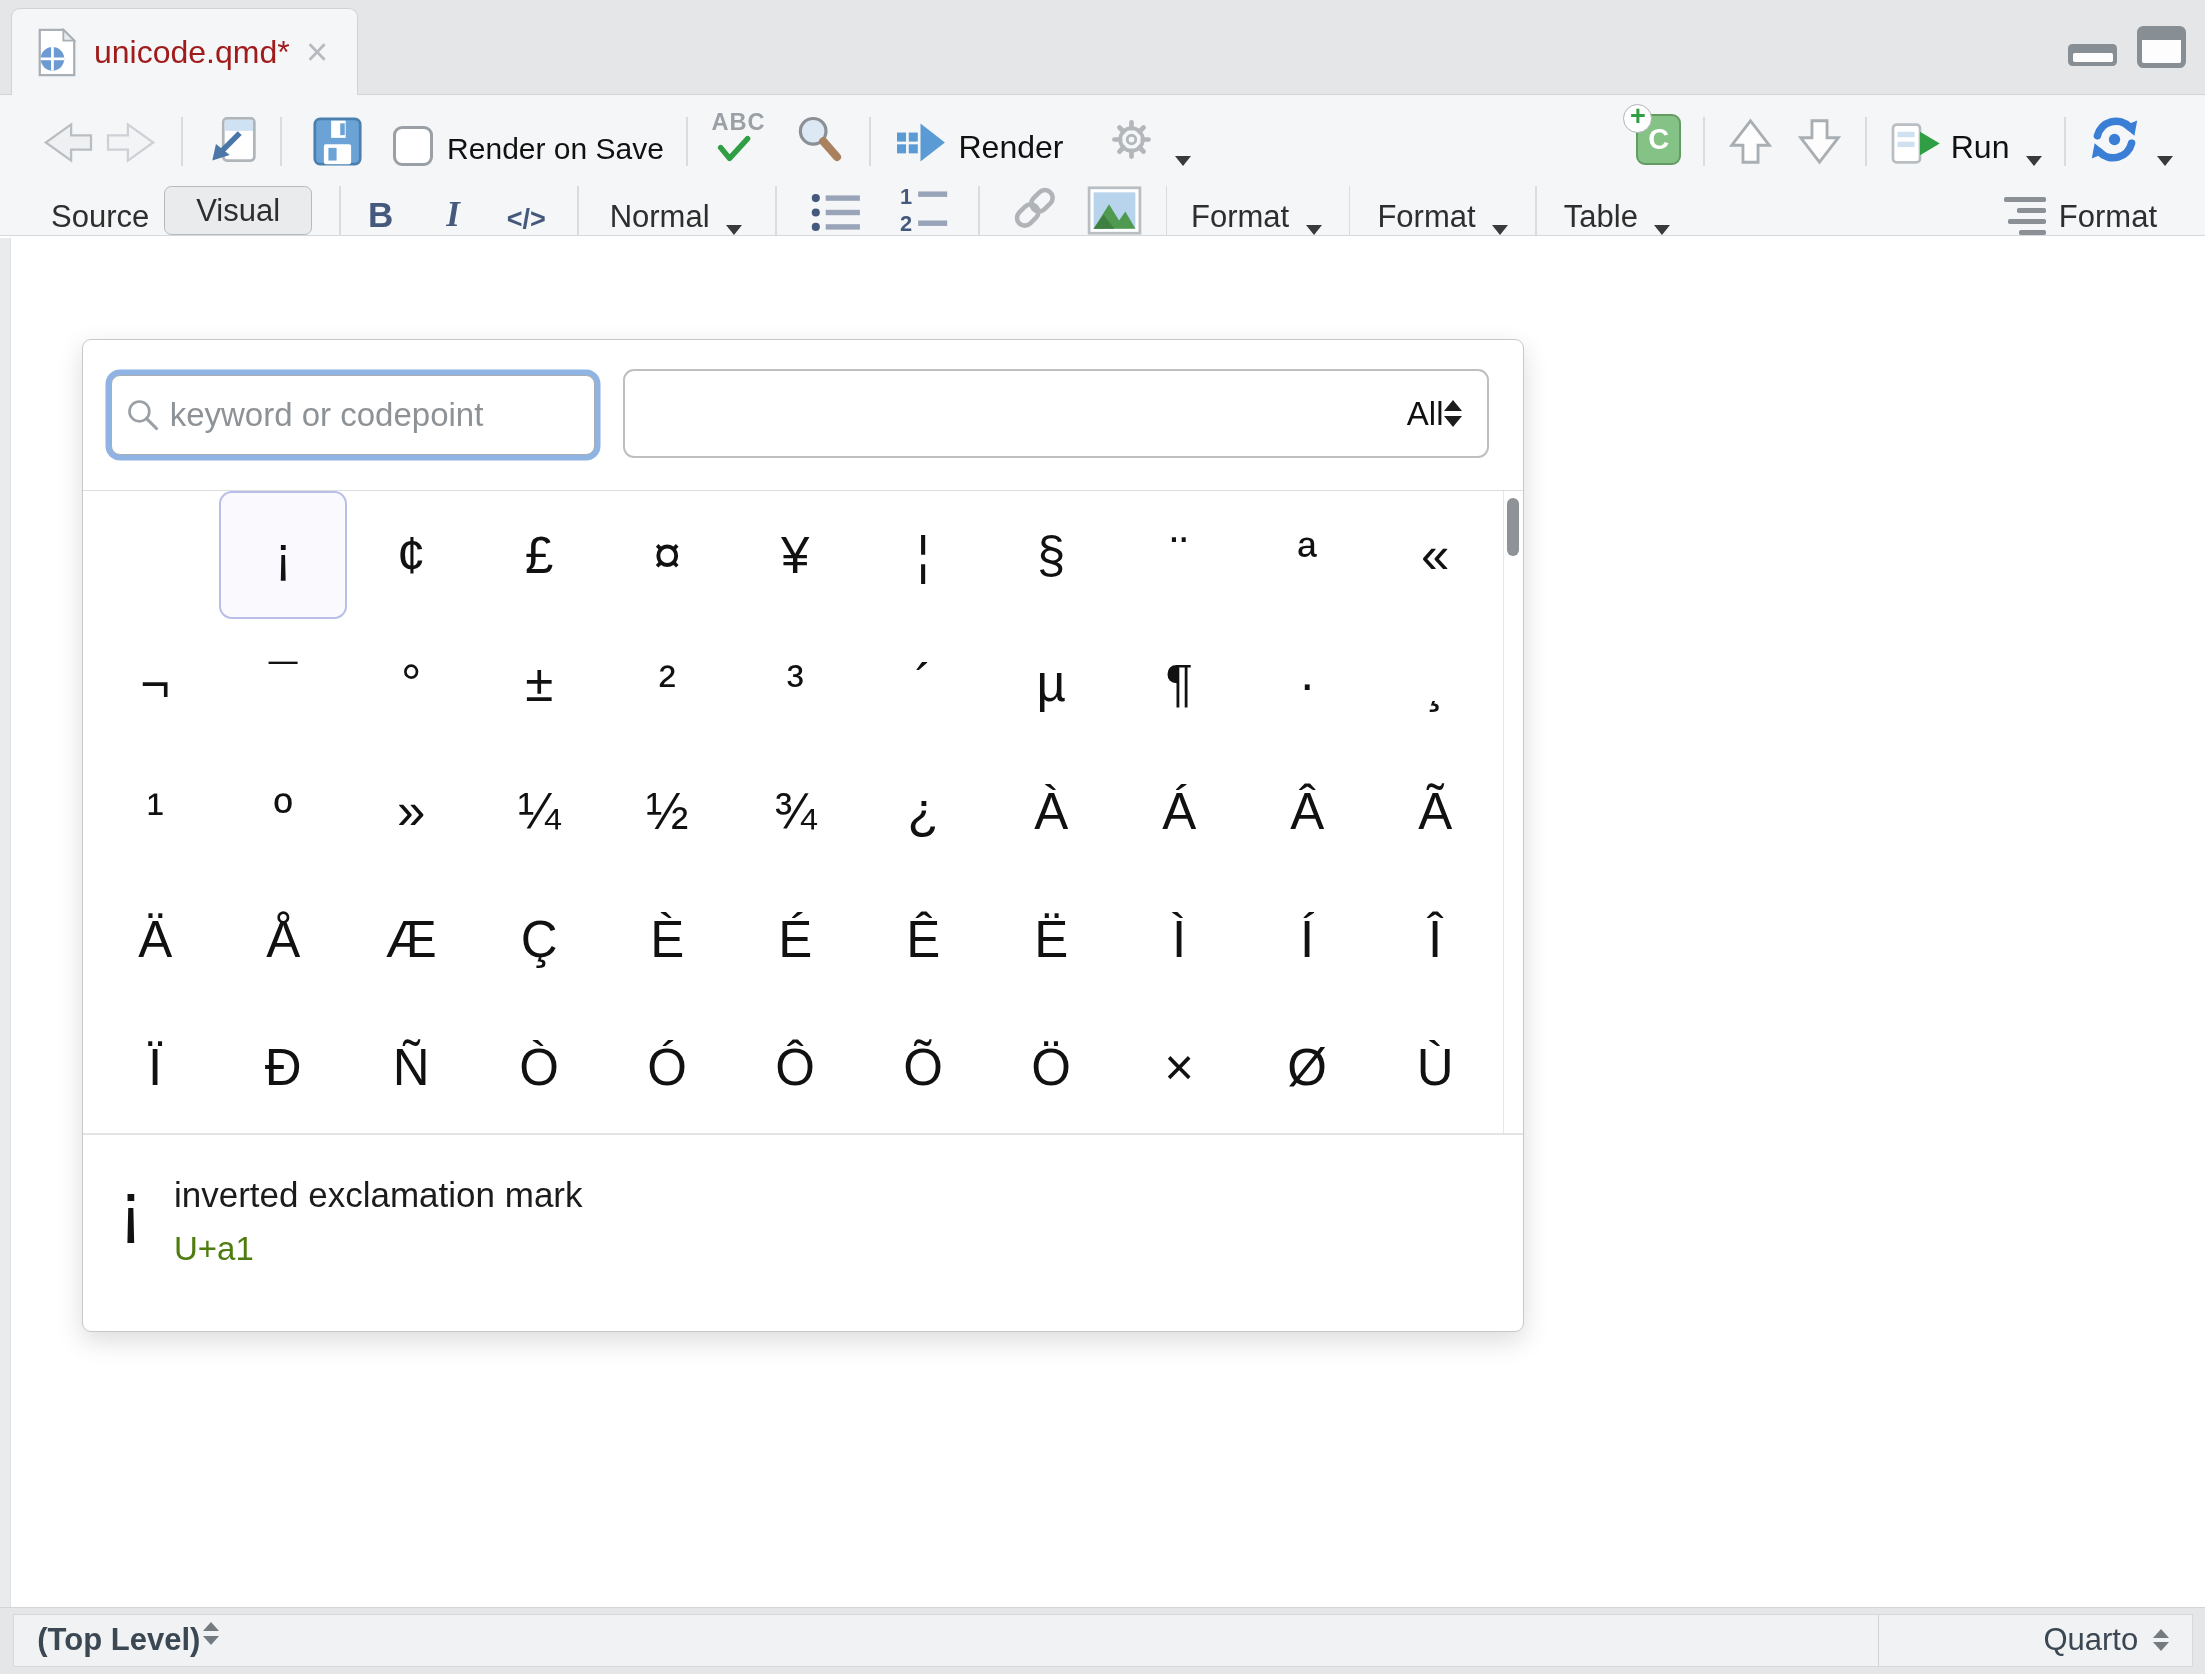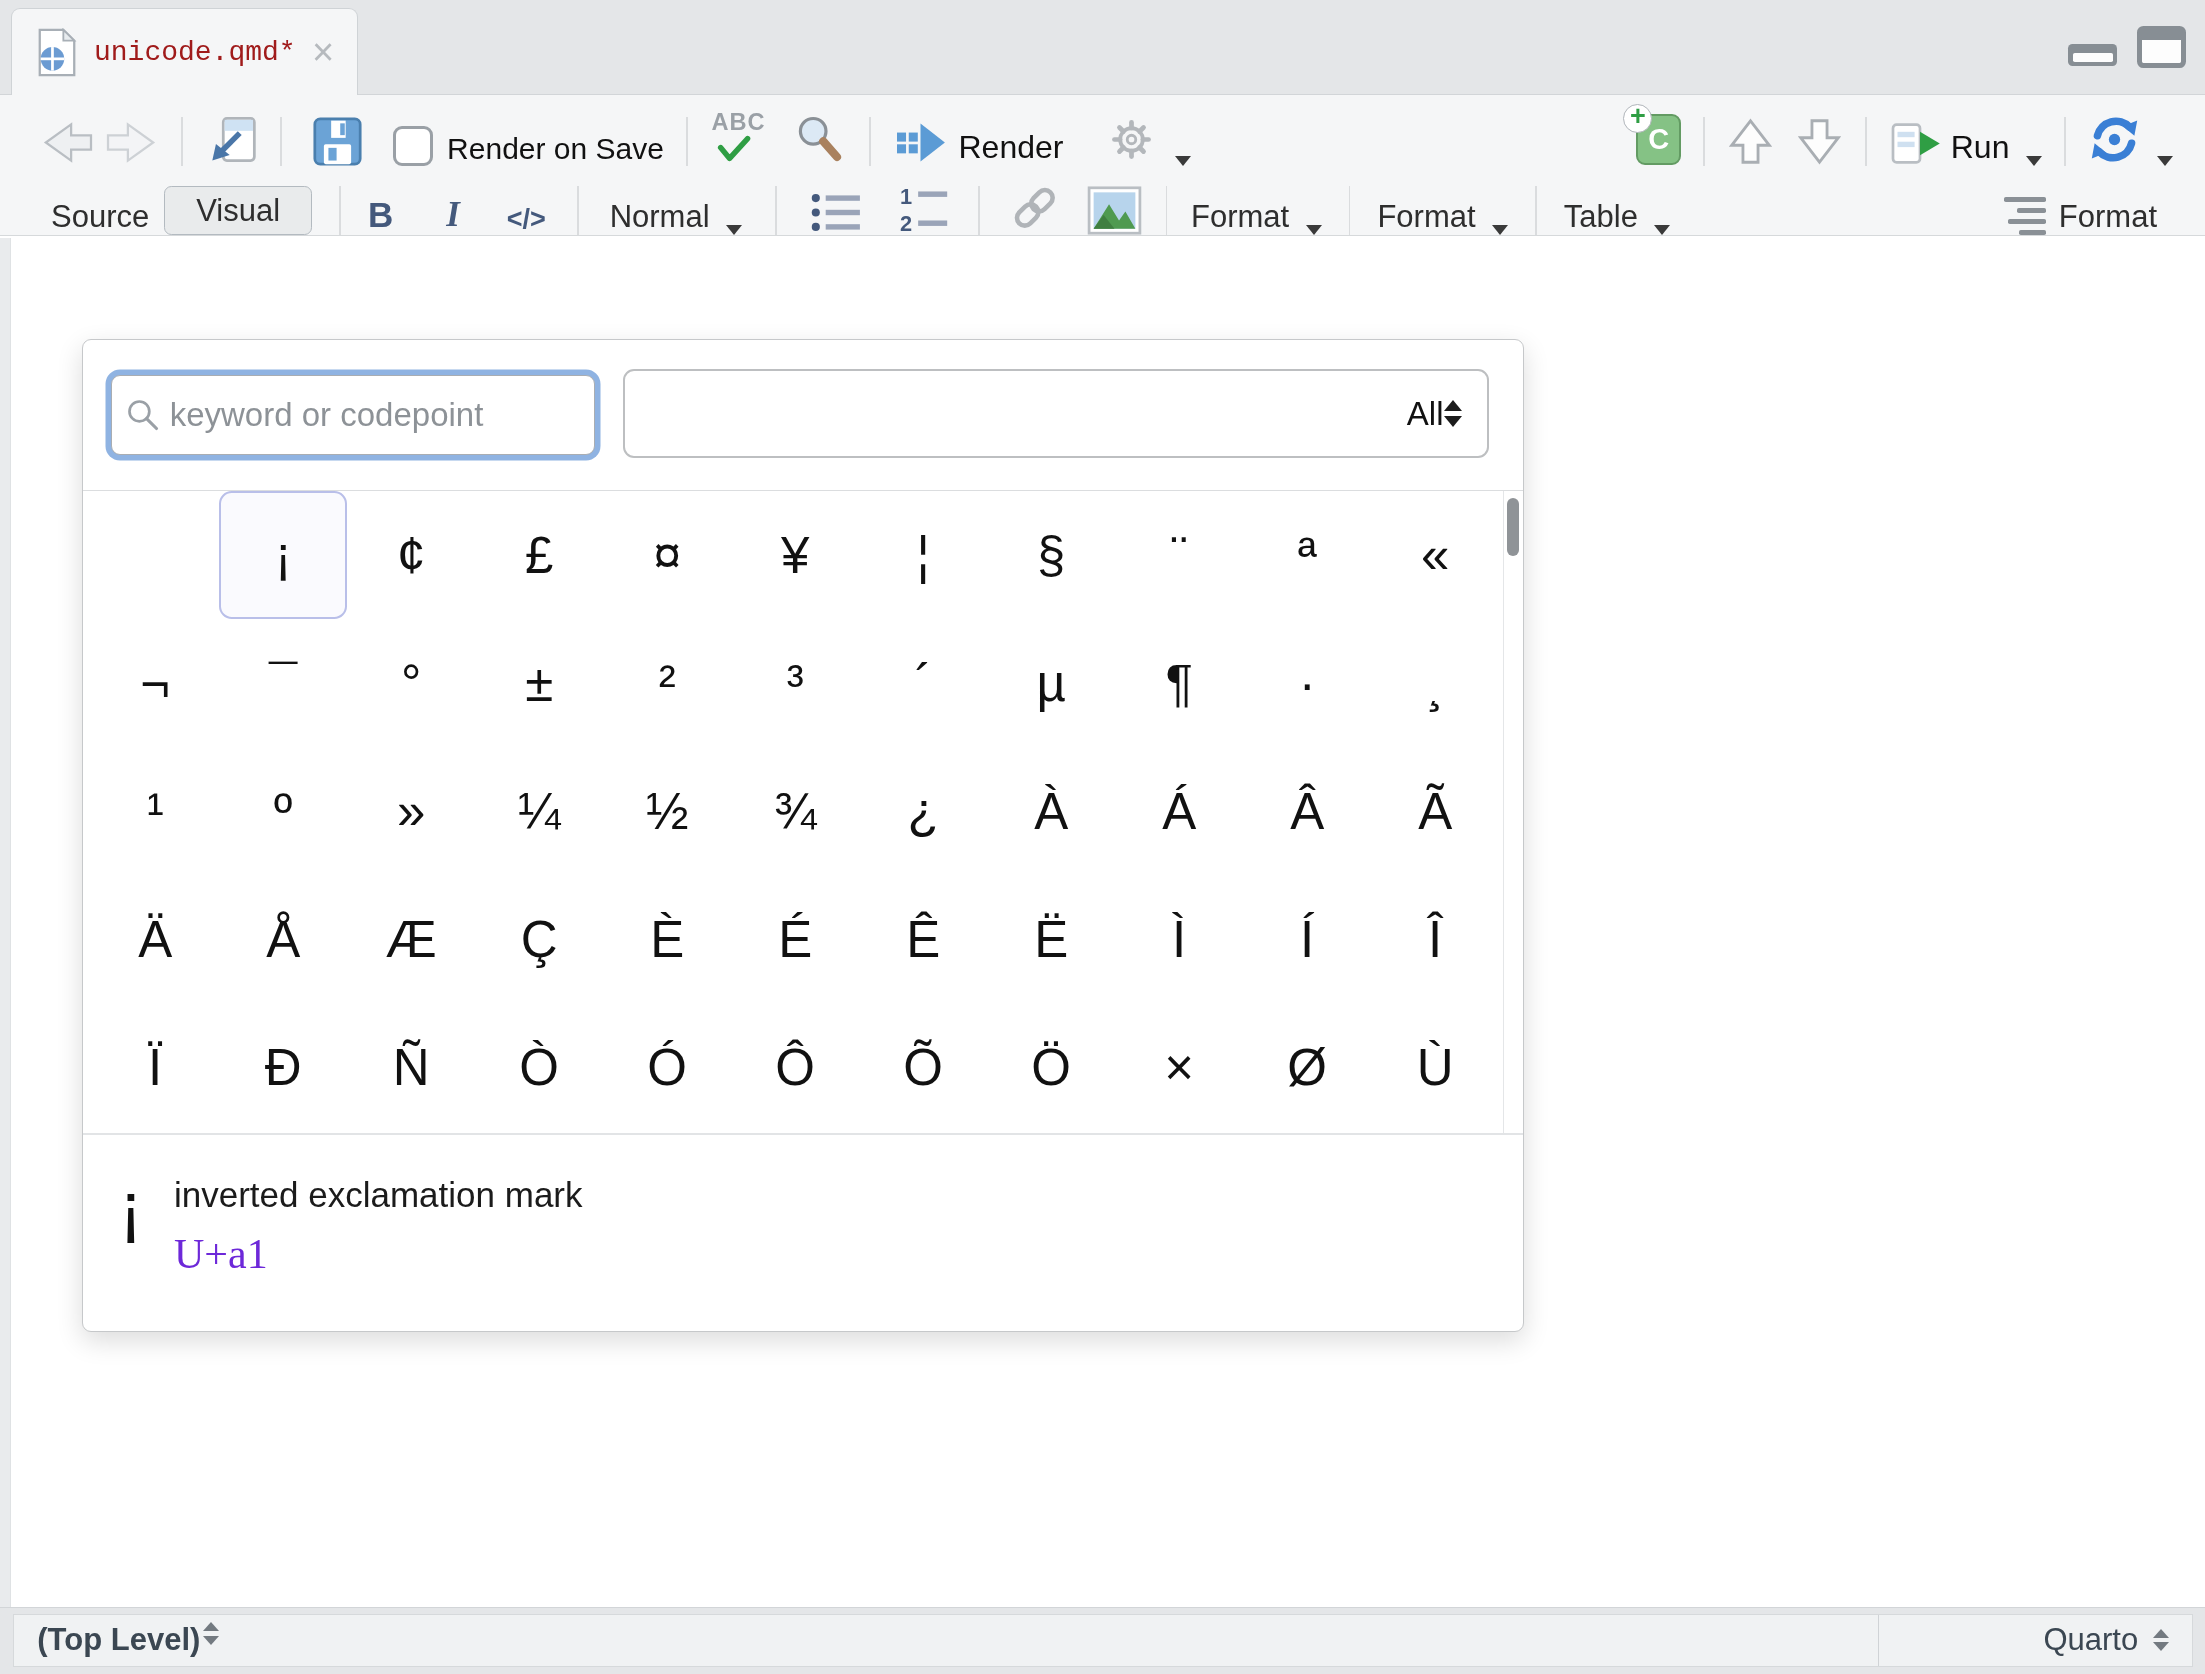--- a/index.html
+++ b/index.html
@@ -7,21 +7,21 @@
   body {
     font-family: "Liberation Sans", sans-serif;
     background:#ffffff; position:relative; overflow:hidden; color:#1a1a1a;
   }
   
   .tabbar { position:absolute; left:0; top:0; width:2206px; height:95px;
     background:#e4e6e8; border-bottom:0.9px solid #d2d5d8; }
   .tab { position:absolute; left:11px; top:8.2px; width:347px; height:87px;
     background:#f5f6f7; border:0.9px solid #cfd3d6; border-bottom:none;
     border-radius:9px 9px 0 0; display:flex; align-items:center; padding-left:23.6px; }
-  .tab-title { font-size:28px; color:#a01b1b; margin-left:16.4px; white-space:nowrap;font-family:Liberation Mono, monospace; }
+  .tab-title { font-size:32px; color:#a01b1b; margin-left:16.4px; white-space:nowrap; }
   .tab-close { font-size:38px; color:#b6babe; margin-left:16.4px; line-height:1; }
   .pane-controls { position:absolute; right:20px; top:25.5px; display:flex; gap:20px; }
   .win-min { position:relative; width:49px; height:42px; }
   .win-min .bar { position:absolute; left:0; right:0; bottom:1.8px; height:22px;
     background:#878e94; border-radius:4.5px; }
   .win-min .slot { position:absolute; left:4.5px; right:4.5px; bottom:5.5px; height:9px;
     background:#fdfdfd; border-radius:1.8px; }
   .win-max { width:49px; height:42px; background:#fdfdfd; border:5.5px solid #878e94;
     border-top-width:14.5px; border-radius:6.4px; }
   
@@ -77,22 +77,22 @@
     color:#111; font-family:"Liberation Sans", sans-serif; }
   .cell.selected { border:2.7px solid #b9bfe9; background:#fafafe; border-radius:12.7px; }
   .scroll-track { position:absolute; right:0; top:0; width:20px; height:100%;
     border-left:0.9px solid #e4e6e8; }
   .scroll-thumb { position:absolute; right:3.6px; top:7.3px; width:12.7px; height:58px;
     background:#8f9397; border-radius:7.3px; }
   .dlg-preview { position:absolute; left:0; top:793px; width:100%; height:198px;
     border-top:2.7px solid #e2e4e6; }
   .pv-glyph { position:absolute; left:36px; top:31px; font-size:71px; color:#111; }
   .pv-name { position:absolute; left:91px; top:40px; font-size:35px; color:#1b1b1b; }
-  .pv-code { position:absolute; left:91px; top:95px; font-size:42px; color:#6d28d9;
-    font-family:Liberation Serif, serif; }
+  .pv-code { position:absolute; left:91px; top:95px; font-size:33px; color:#4d7c0f;
+    font-family:Liberation Sans, sans-serif; }
   
   .statusbar { position:absolute; left:0; top:1607px; width:2206px; height:67px;
     background:#e4e6e8; border-top:0.9px solid #d2d5d8; }
   .status-inner { position:absolute; left:12.7px; right:12.7px; top:5.5px; bottom:7.3px;
     background:#f0f2f3; border:0.9px solid #d6d9db; display:flex; align-items:center;
     justify-content:space-between; padding:0 23.6px; font-size:31px; color:#3b4752; }
   .status-group { display:flex; align-items:flex-start; gap:3px;font-weight:bold; }
   .status-right { border-left:0.9px solid #d0d3d6; height:100%; display:flex;
     align-items:center; padding-left:164px; gap:14.5px; }
   .sorter { display:flex; flex-direction:column; gap:4.5px; }

